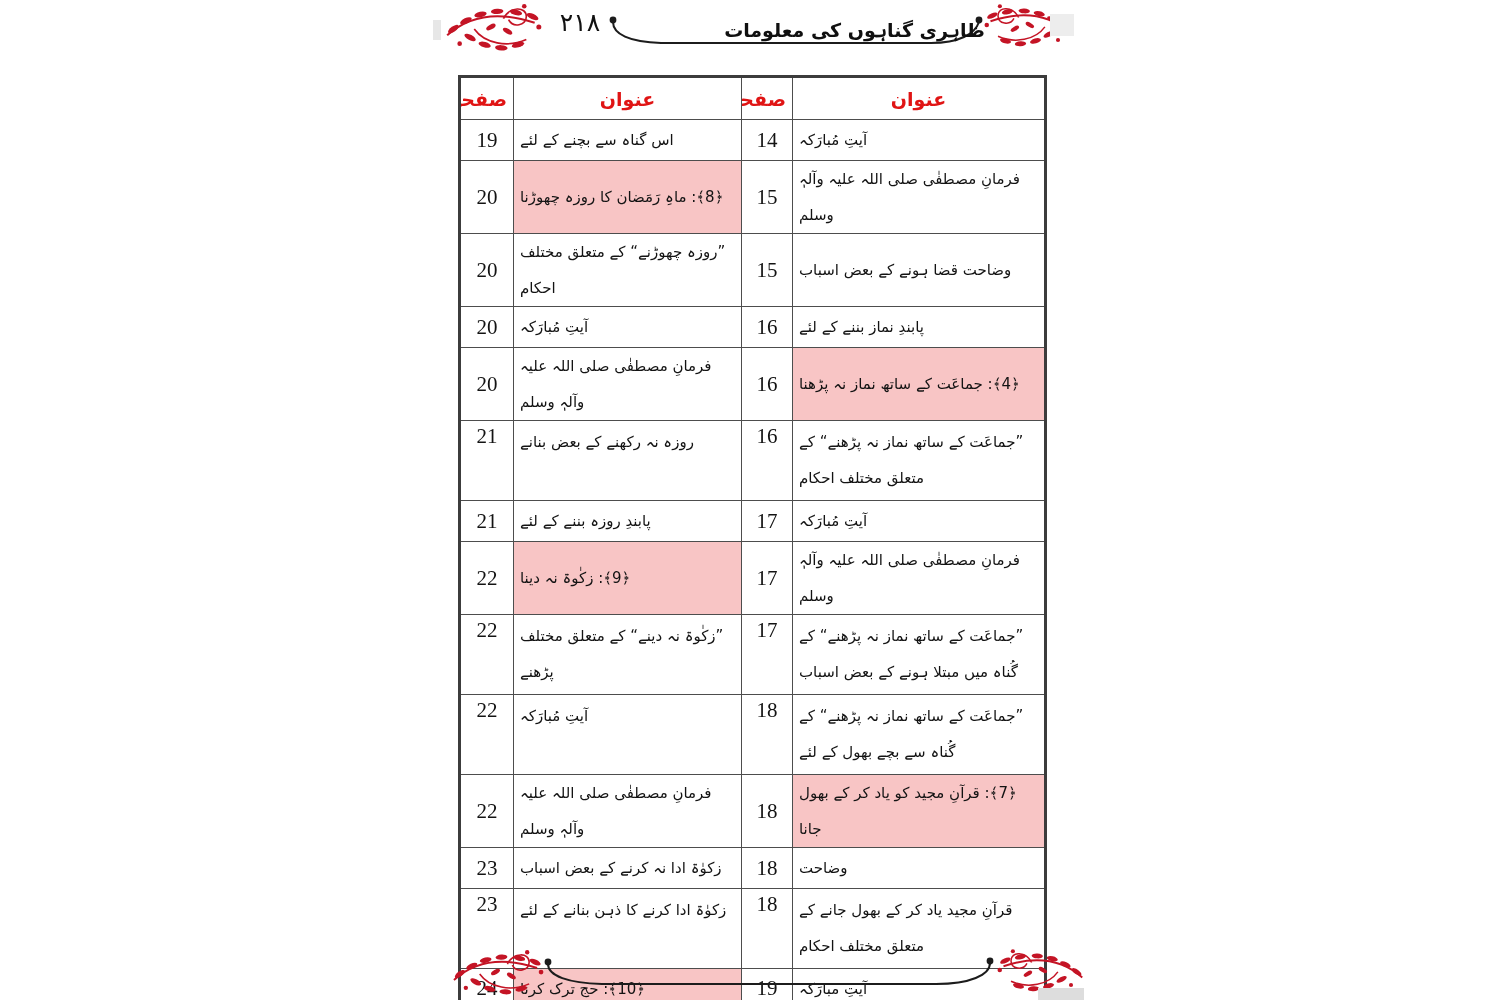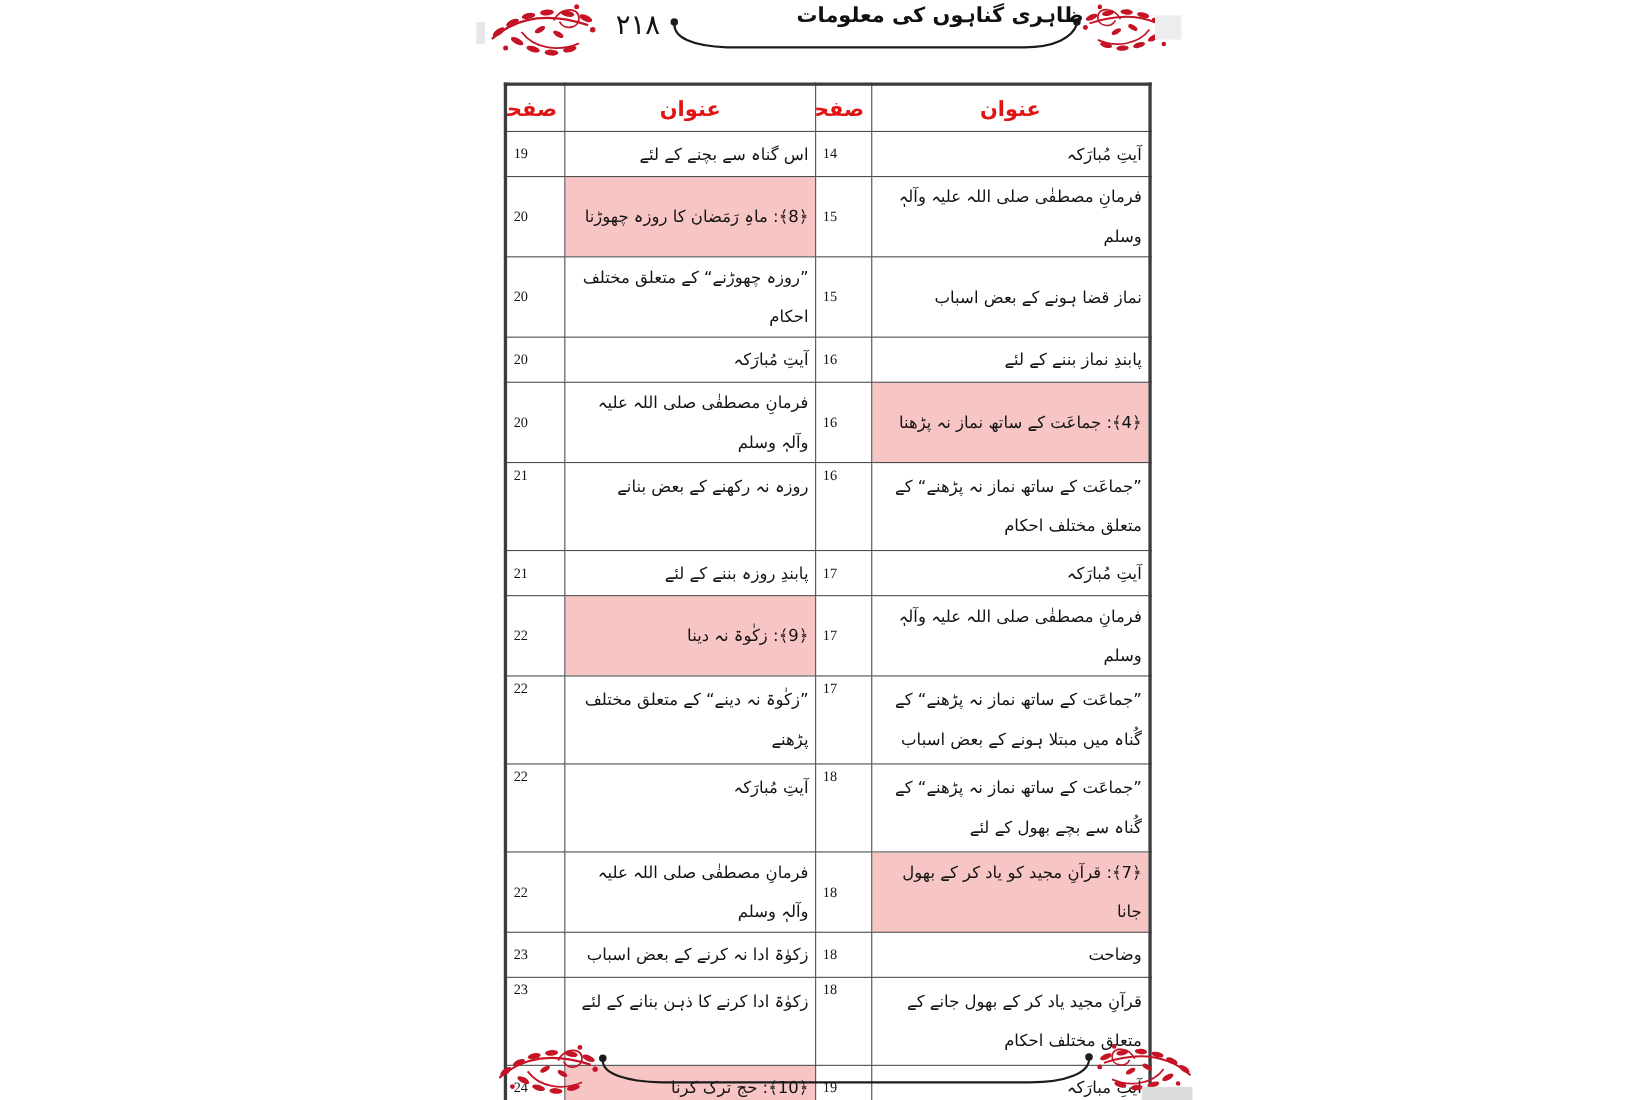--- a/index.html
+++ b/index.html
@@ -8,21 +8,21 @@
     font-family:"DejaVu Sans",sans-serif;overflow:hidden;
   }
   .abs{position:absolute;}
   
   .hdr-num{
     left:540px;top:8px;width:80px;text-align:center;
     font-size:25px;color:#111;direction:rtl;letter-spacing:4px;
     font-family:"DejaVu Sans",sans-serif;
   }
   .hdr-title{
-    left:780px;top:2px;width:205px;text-align:right;direction:rtl;
+    left:780px;top:19px;width:205px;text-align:right;direction:rtl;
     font-size:19px;font-weight:bold;color:#101010;
     font-family:"DejaVu Sans",sans-serif;white-space:nowrap;
   }
   .swash{stroke:#1c1c1c;stroke-width:2;fill:none;}
   .swash-dot{fill:#1c1c1c;}
   .artifact{background:#e7e7e7;}
   
   table.toc{
     position:absolute;left:458px;top:75px;width:586px;
     border-collapse:collapse;table-layout:fixed;
@@ -30,25 +30,25 @@
   }
   table.toc td,table.toc th{
     border:1.5px solid #4d4d4d;overflow:hidden;
     padding:0 6px;vertical-align:middle;
   }
   th.hcell{
     color:var(--header-red,#e01414);font-size:19px;font-weight:bold;
     direction:rtl;font-family:"DejaVu Sans",sans-serif;text-align:center;
   }
   td.pnum{
-    font-size:13px;color:#131313;
+    text-align:center;font-size:21px;color:#131313;
     font-family:"Liberation Serif",serif;
   }
   td.utitle{
-    direction:rtl;text-align:right;font-size:15px;color:#131313;
+    direction:rtl;text-align:left;font-size:15px;color:#131313;
     line-height:36px;font-family:"DejaVu Sans",sans-serif;
   }
   tr.tall td{vertical-align:top;padding-top:3px;}
   td.hl{background:var(--highlight-pink,#f8c5c5);}
   
   .orn path{stroke:var(--ornament-red,#c41425);fill:none;}
   .orn .leaf{fill:var(--ornament-red,#c41425);stroke:none;}
 </style>
 </head>
 <body>
@@ -121,21 +121,21 @@
       <tr style="height: 41px;">
         <td class="pnum">20</td>
         <td class="utitle hl">﴿8﴾: ماہِ رَمَضان کا روزہ چھوڑنا</td>
         <td class="pnum">15</td>
         <td class="utitle">فرمانِ مصطفٰی صلی اللہ علیہ وآلہٖ وسلم</td>
       </tr>
       <tr style="height: 41px;">
         <td class="pnum">20</td>
         <td class="utitle">”روزہ چھوڑنے“ کے متعلق مختلف احکام</td>
         <td class="pnum">15</td>
-        <td class="utitle">نماز قضا ہونے کے بعض اسباب</td>
+        <td class="utitle">وضاحت قضا ہونے کے بعض اسباب</td>
       </tr>
       <tr style="height: 41px;">
         <td class="pnum">20</td>
         <td class="utitle">آیتِ مُبارَکہ</td>
         <td class="pnum">16</td>
         <td class="utitle">پابندِ نماز بننے کے لئے</td>
       </tr>
       <tr style="height: 41px;">
         <td class="pnum">20</td>
         <td class="utitle">فرمانِ مصطفٰی صلی اللہ علیہ وآلہٖ وسلم</td>

